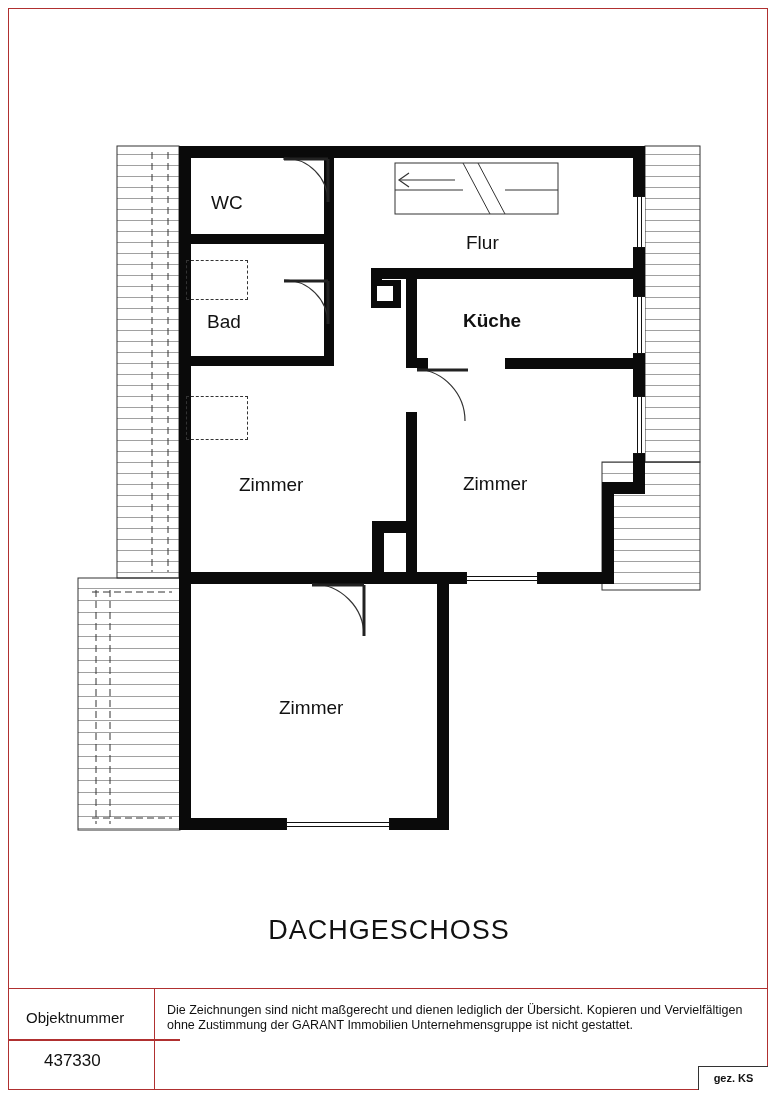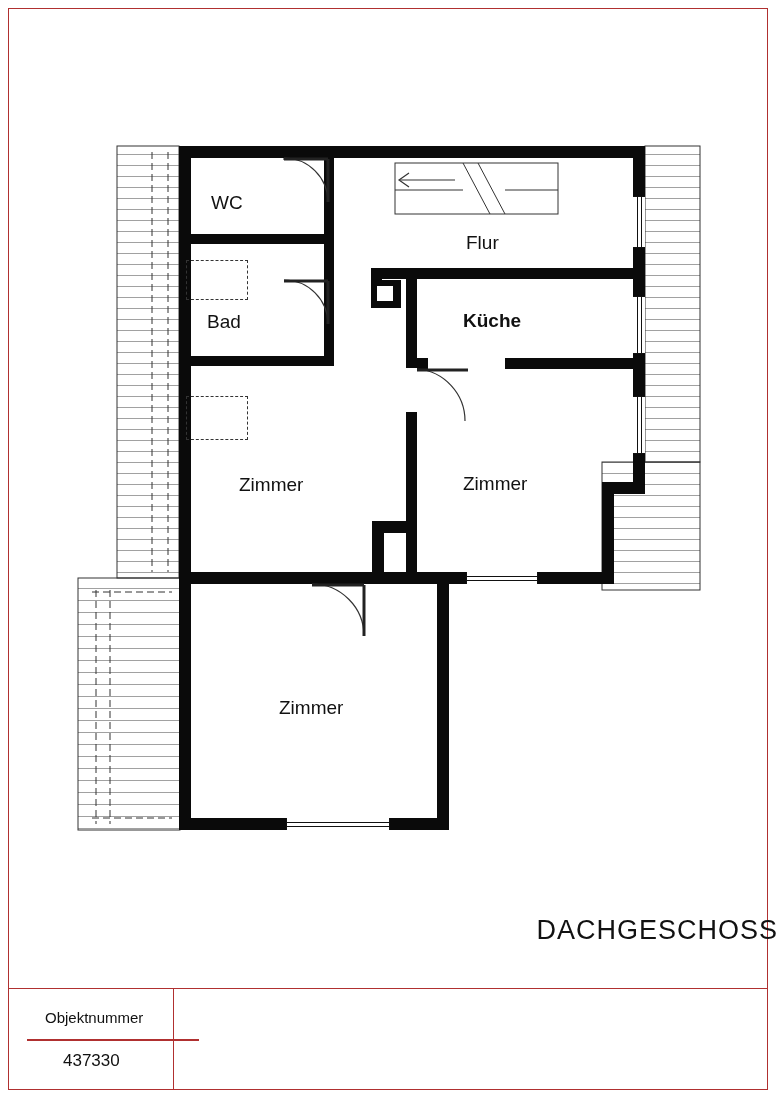--- a/index.html
+++ b/index.html
@@ -64,21 +64,21 @@
     white-space: nowrap;
     font-family: "Liberation Sans", sans-serif;
   }
 
   
   #floor-title {
     position: absolute;
     left: 0;
     top: 915px;
     width: 778px;
-    text-align: right;
+    text-align: center;
     font-size: 27px;
     letter-spacing: 1px;
     color: #111;
   }
 
   
   #infobar {
     position: absolute;
     left: 8px;
     top: 988px;
@@ -86,21 +86,20 @@
     height: 102px;
     box-sizing: border-box;
     border-top: 1.5px solid #b03030;
     display: flex;
   }
   #objekt-cell {
     width: 147px;
     box-sizing: border-box;
     border-right: 1.5px solid #b03030;
     position: relative;
-    margin-left: 19px;
   }
   #objekt-label {
     position: absolute;
     left: 18px;
     top: 20px;
     font-size: 15px;
     color: #111;
   }
   #objekt-divider {
     position: absolute;
@@ -336,15 +335,19 @@
 <div id="floor-title">DACHGESCHOSS</div>
 
 <div id="infobar">
 
   <div id="objekt-cell">
     <div id="objekt-label">Objektnummer</div>
     <div id="objekt-divider"></div>
     <div id="objekt-value">437330</div>
   </div>
 
+  <div id="notice-cell">
+    <div id="notice-text">Die Zeichnungen sind nicht maßgerecht und dienen lediglich der Übersicht. Kopieren und Vervielfältigen ohne Zustimmung der GARANT Immobilien Unternehmensgruppe ist nicht gestattet.</div>
+    <div id="gez-box">gez. KS</div>
+  </div>
 
 
 </div>
 
 </body></html>

